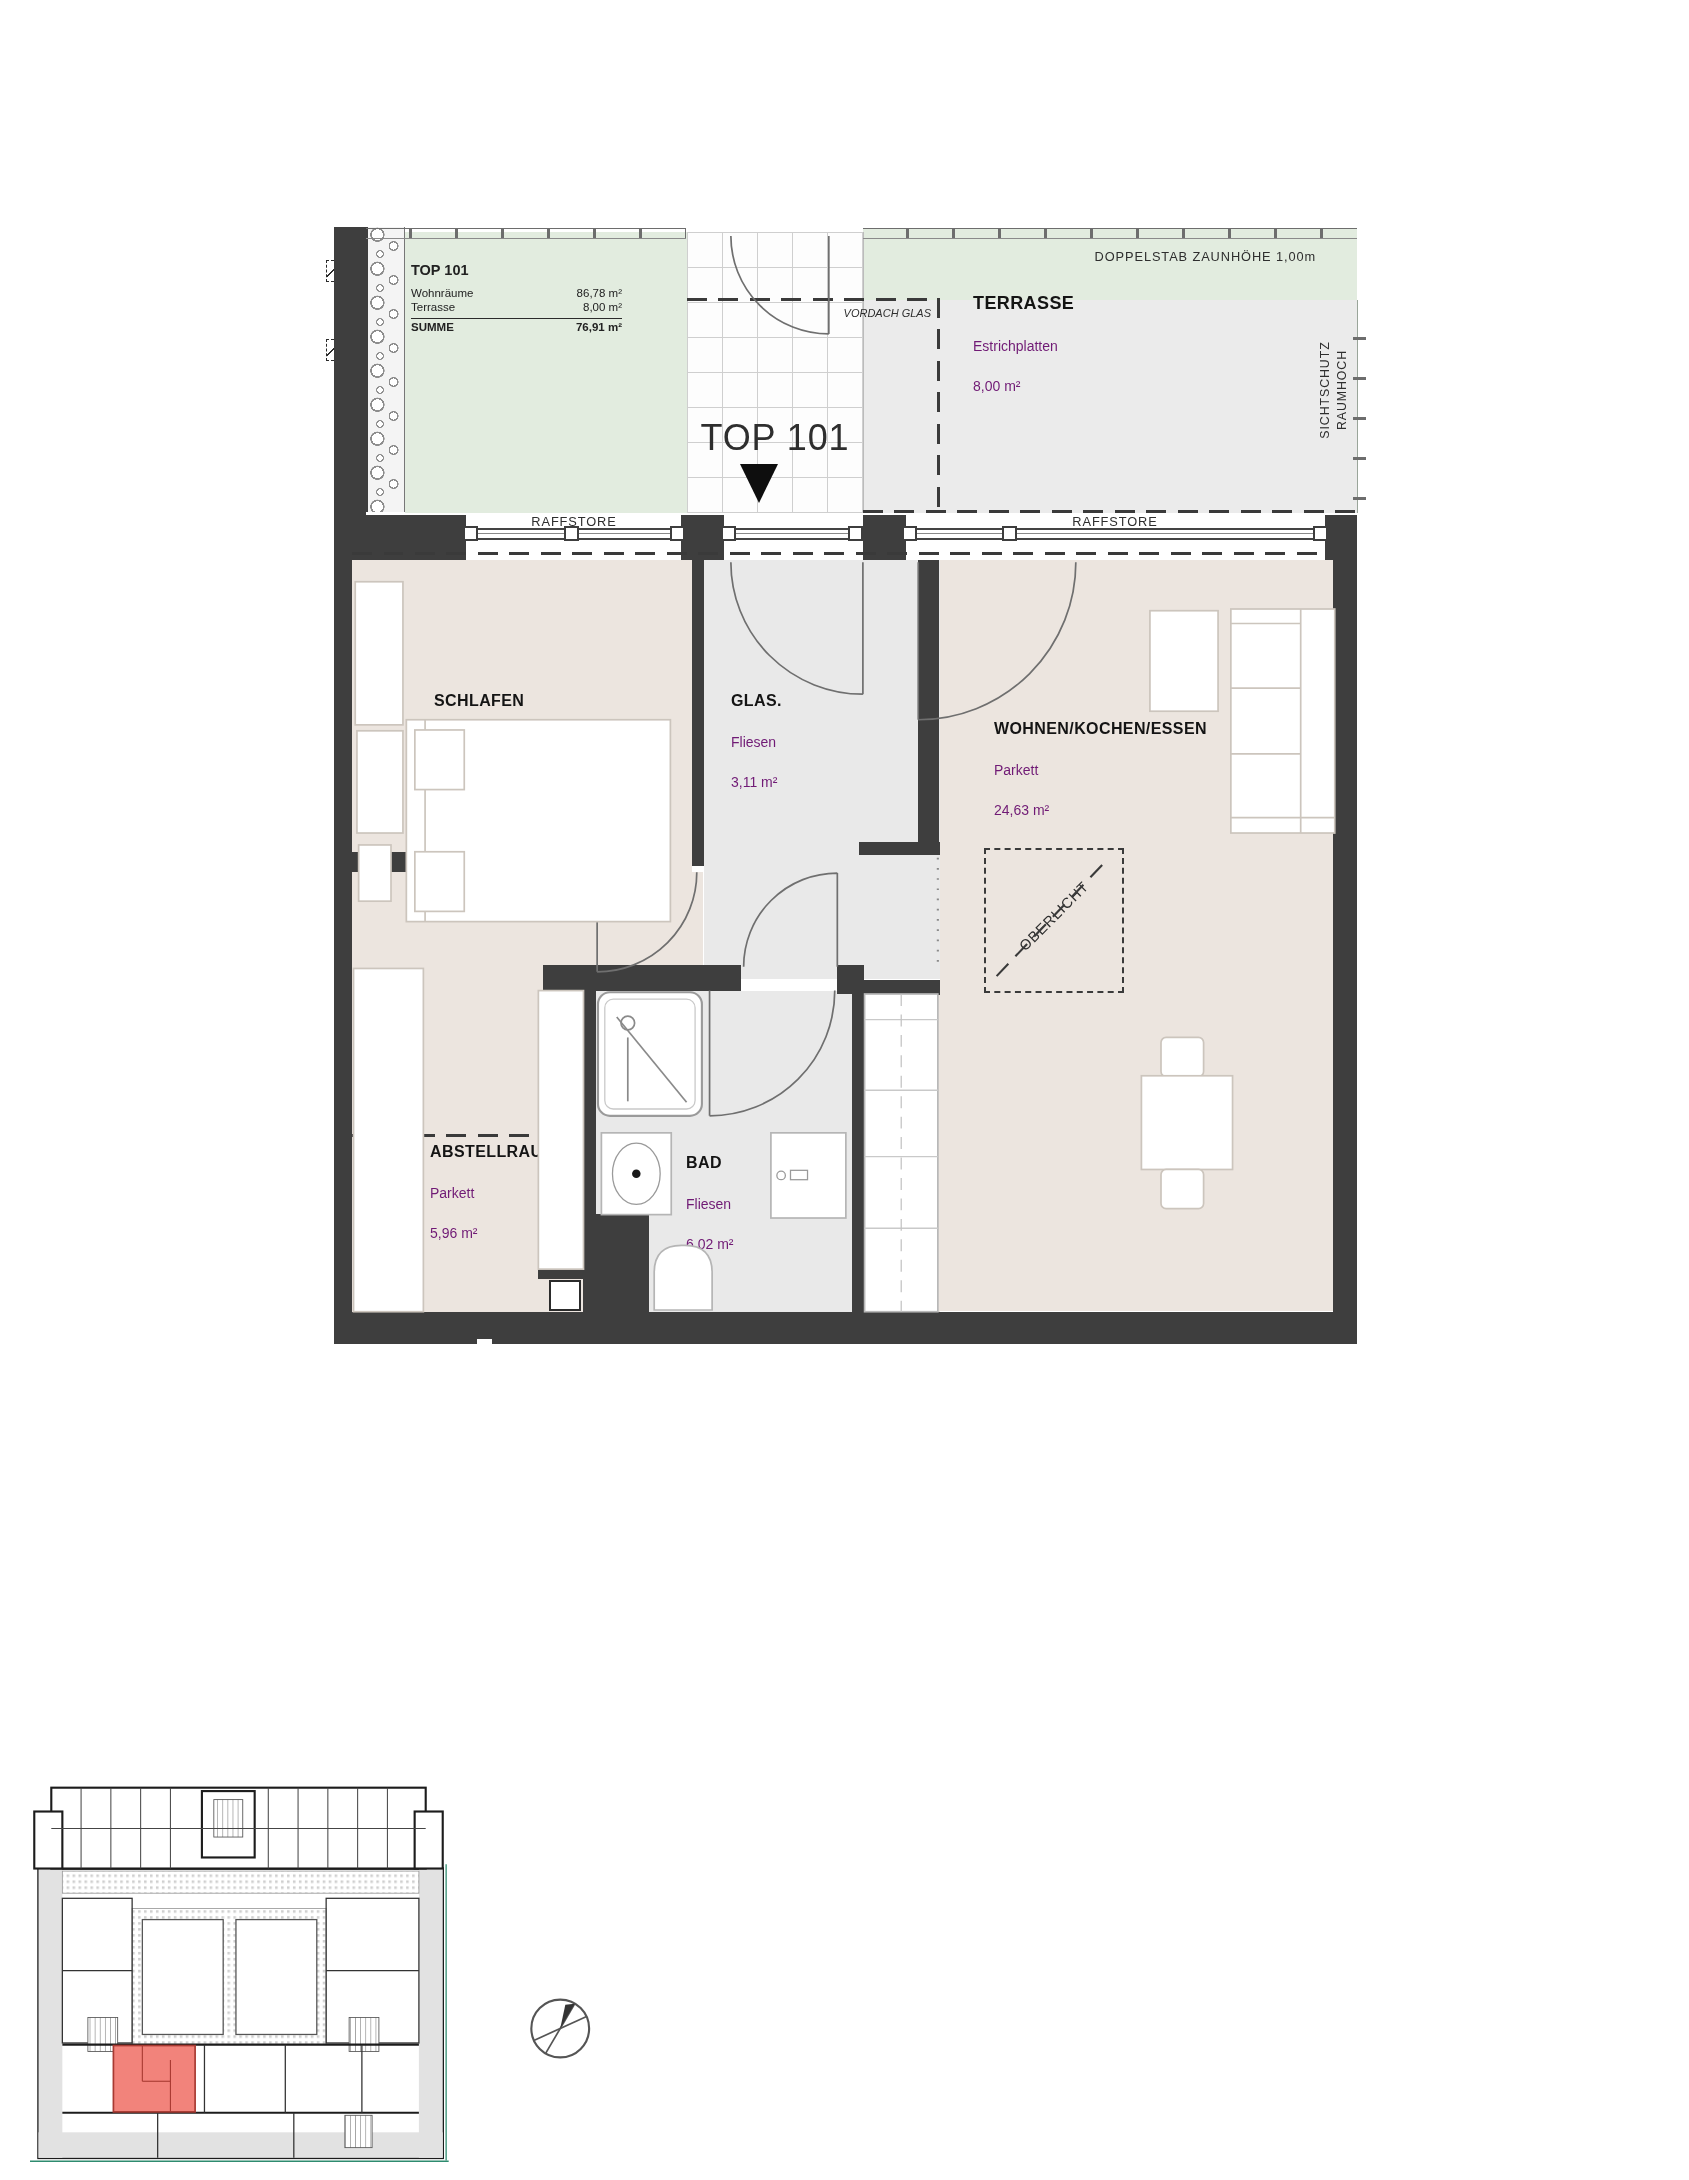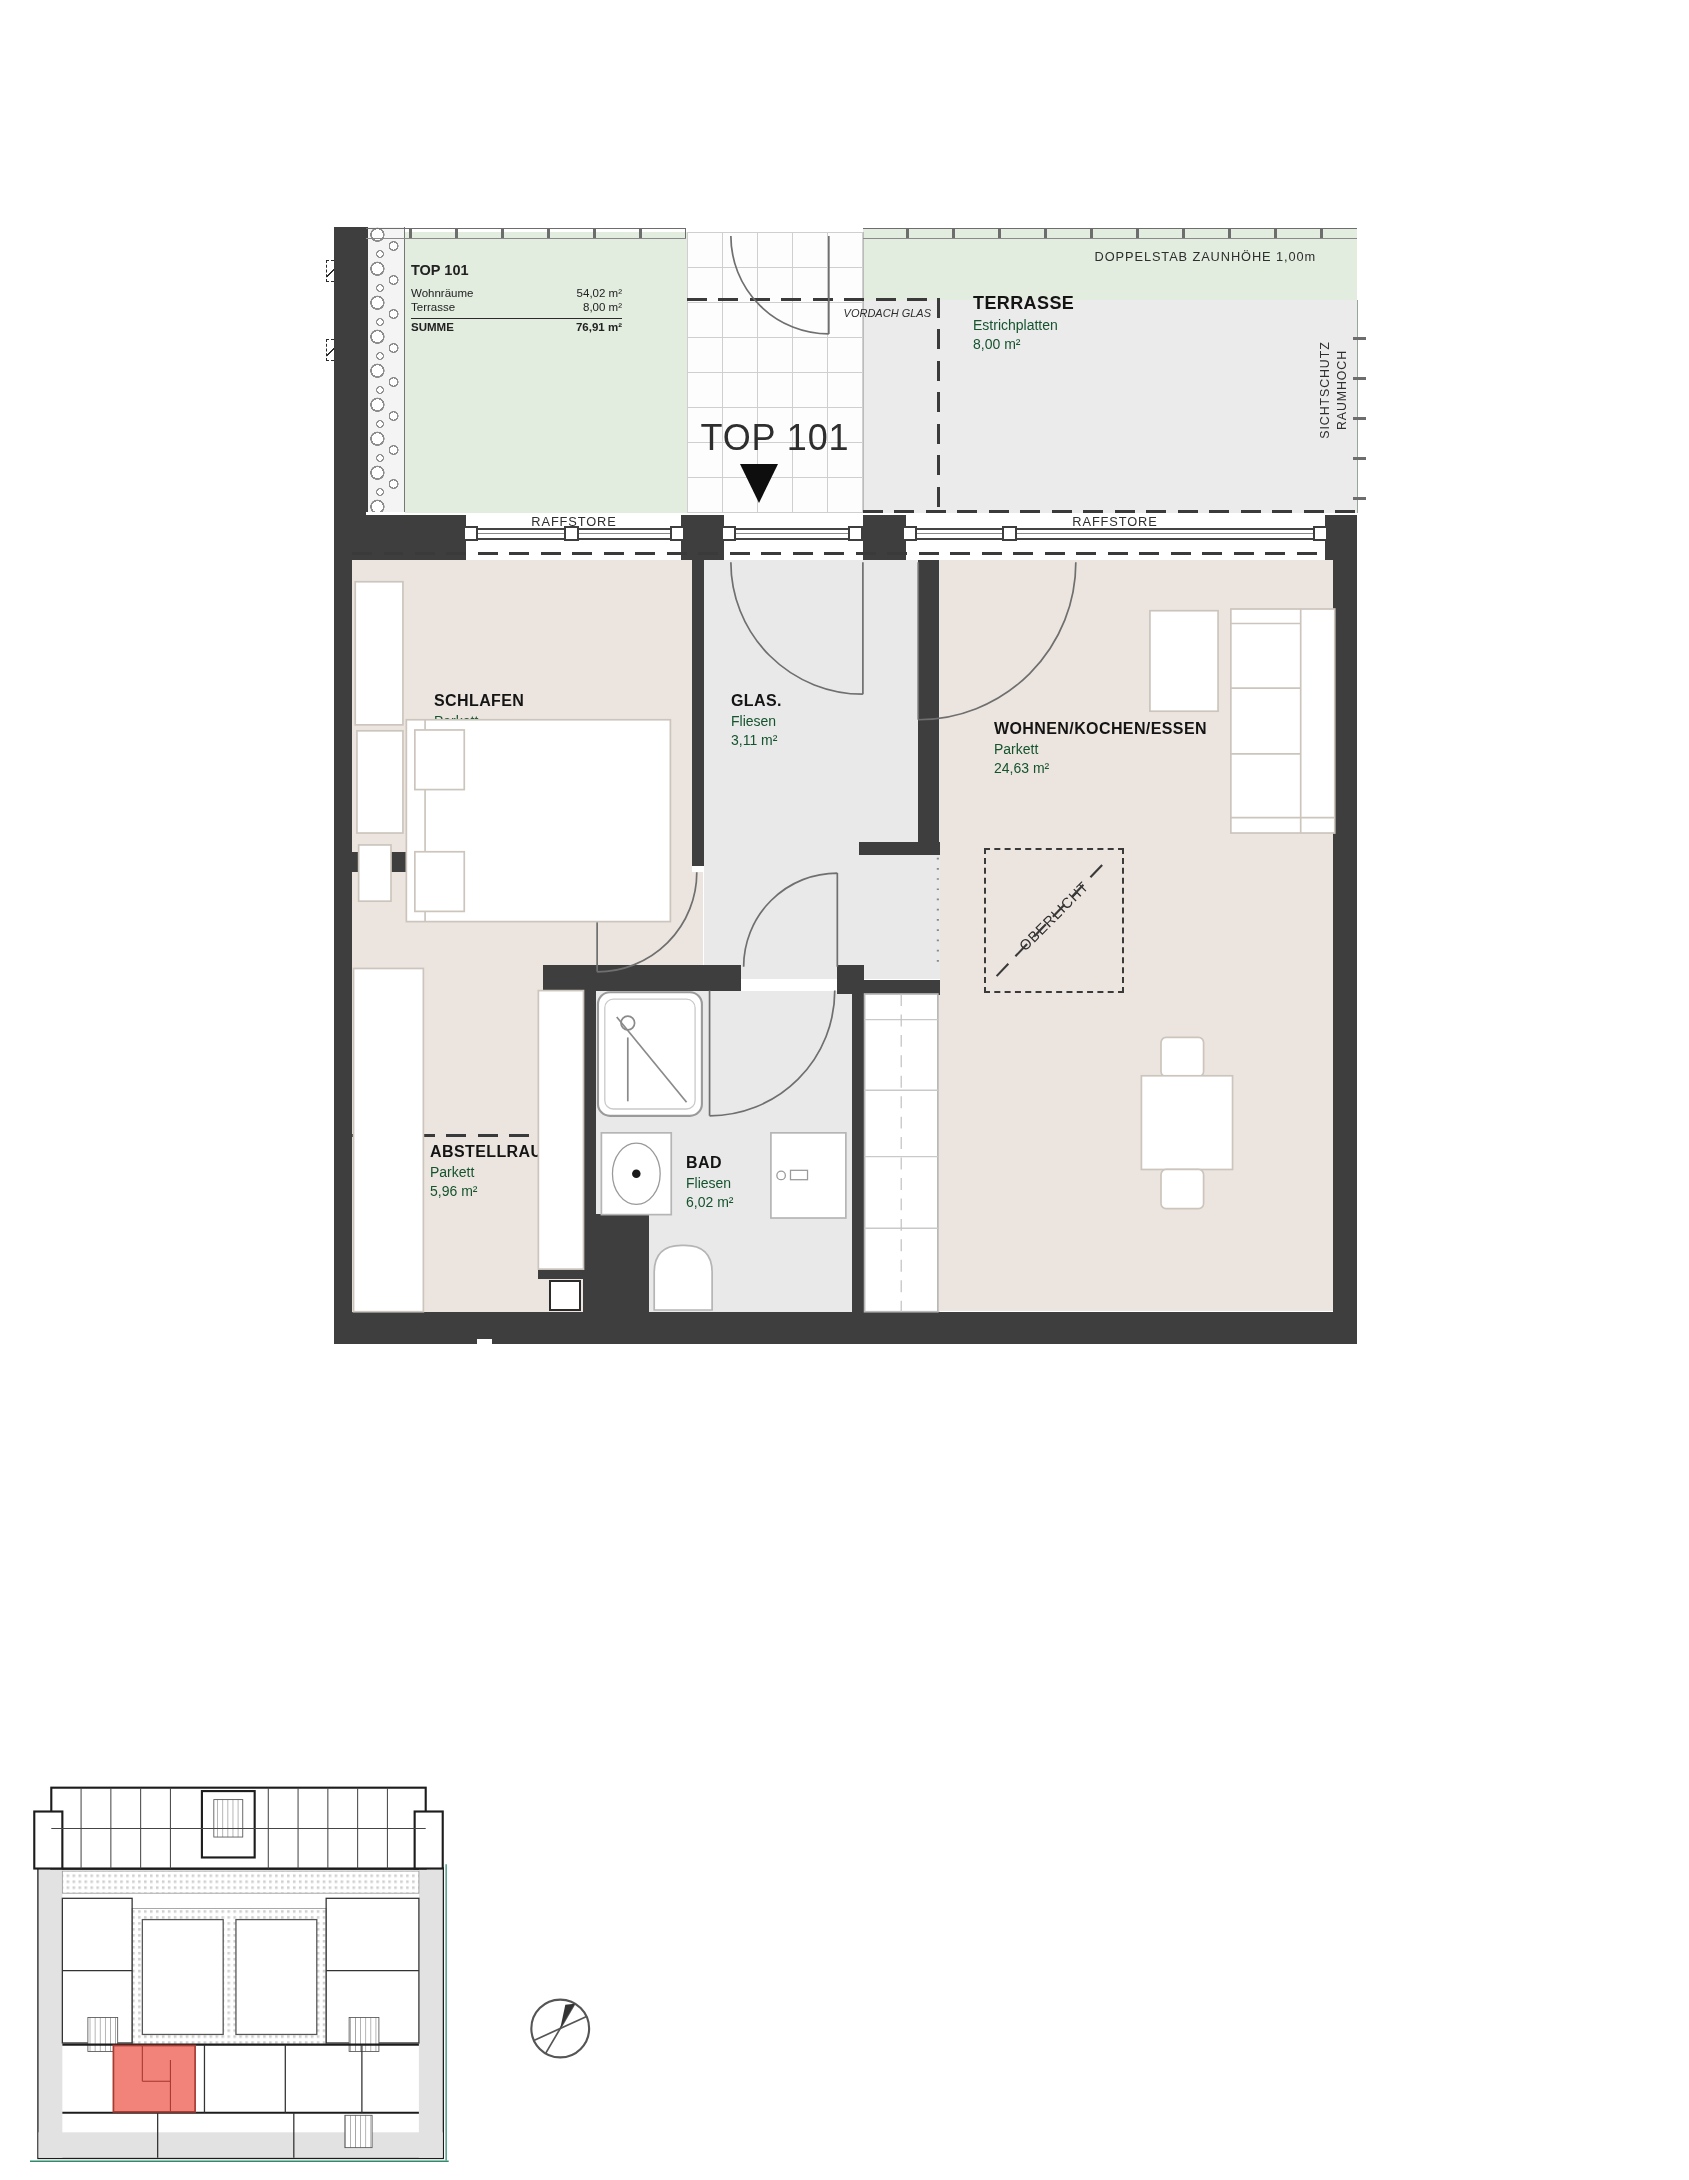--- a/index.html
+++ b/index.html
@@ -34,21 +34,21 @@
   .mullion{position:absolute;width:14.5px;height:15.3px;background:#fff;border:2.1px solid #3e3e3e;box-sizing:border-box;}
   
   .dashh{position:absolute;height:2.6px;
      background:repeating-linear-gradient(90deg,#3a3a3a 0 19.6px, transparent 19.6px 31.5px);}
   .dashv{position:absolute;width:2.6px;
      background:repeating-linear-gradient(180deg,#3a3a3a 0 19.6px, transparent 19.6px 31.5px);}
   .postsv{position:absolute;width:12.8px;
      background:repeating-linear-gradient(180deg, transparent 0 37px, #6d6d6d 37px 40px);}
   
   .room-title{font-weight:bold;font-size:16px;letter-spacing:0.4px;color:#141414;white-space:nowrap;}
-  .room-sub{font-size:14px;color:#14532d;margin-top:3px;white-space:nowrap;}
+  .room-sub{font-size:14px;color:#701a75;margin-top:24px;white-space:nowrap;}
   .legend{position:absolute;width:211px;font-size:11.5px;color:#222;}
   .legend .ttl{font-weight:bold;font-size:14.5px;margin-bottom:8.5px;}
   .legend .row{display:flex;justify-content:space-between;margin-top:2px;}
   .legend .rule{border-top:1.7px solid #2b2b2b;margin-top:5.1px;}
   .legend .sum{font-weight:bold;}
   .biglabel{position:absolute;font-size:36px;color:#2e2e2e;letter-spacing:0.9px;white-space:nowrap;}
   .smalllabel{position:absolute;font-size:12.8px;color:#2e2e2e;letter-spacing:0.9px;white-space:nowrap;}
   .tinylabel{position:absolute;font-size:11px;color:#2e2e2e;white-space:nowrap;font-style:italic;}
   .tri{position:absolute;width:0;height:0;border-left:19.6px solid transparent;
        border-right:19.6px solid transparent;border-top:39px solid #0e0e0e;}
@@ -74,21 +74,21 @@
   <div class="postsv" style="left:1353px;top:300px;height:213px;"></div>
 
   <div class="dashh" style="left:687px;top:298px;width:252px;"></div>
   <div class="dashv" style="left:937px;top:298px;height:215px;"></div>
   <div class="dashh" style="left:863px;top:510px;width:494px;"></div>
 
   <div class="legend" style="left:411px;top:262px;">
     <div class="ttl">TOP 101</div>
     <div class="row">
       <span>Wohnräume</span>
-      <span>54,02 m²</span>
+      <span>86,78 m²</span>
     </div>
     <div class="row">
       <span>Terrasse</span>
       <span>8,00 m²</span>
     </div>
     <div class="rule"></div>
     <div class="row sum">
       <span>SUMME</span>
       <span>76,91 m²</span>
     </div>

